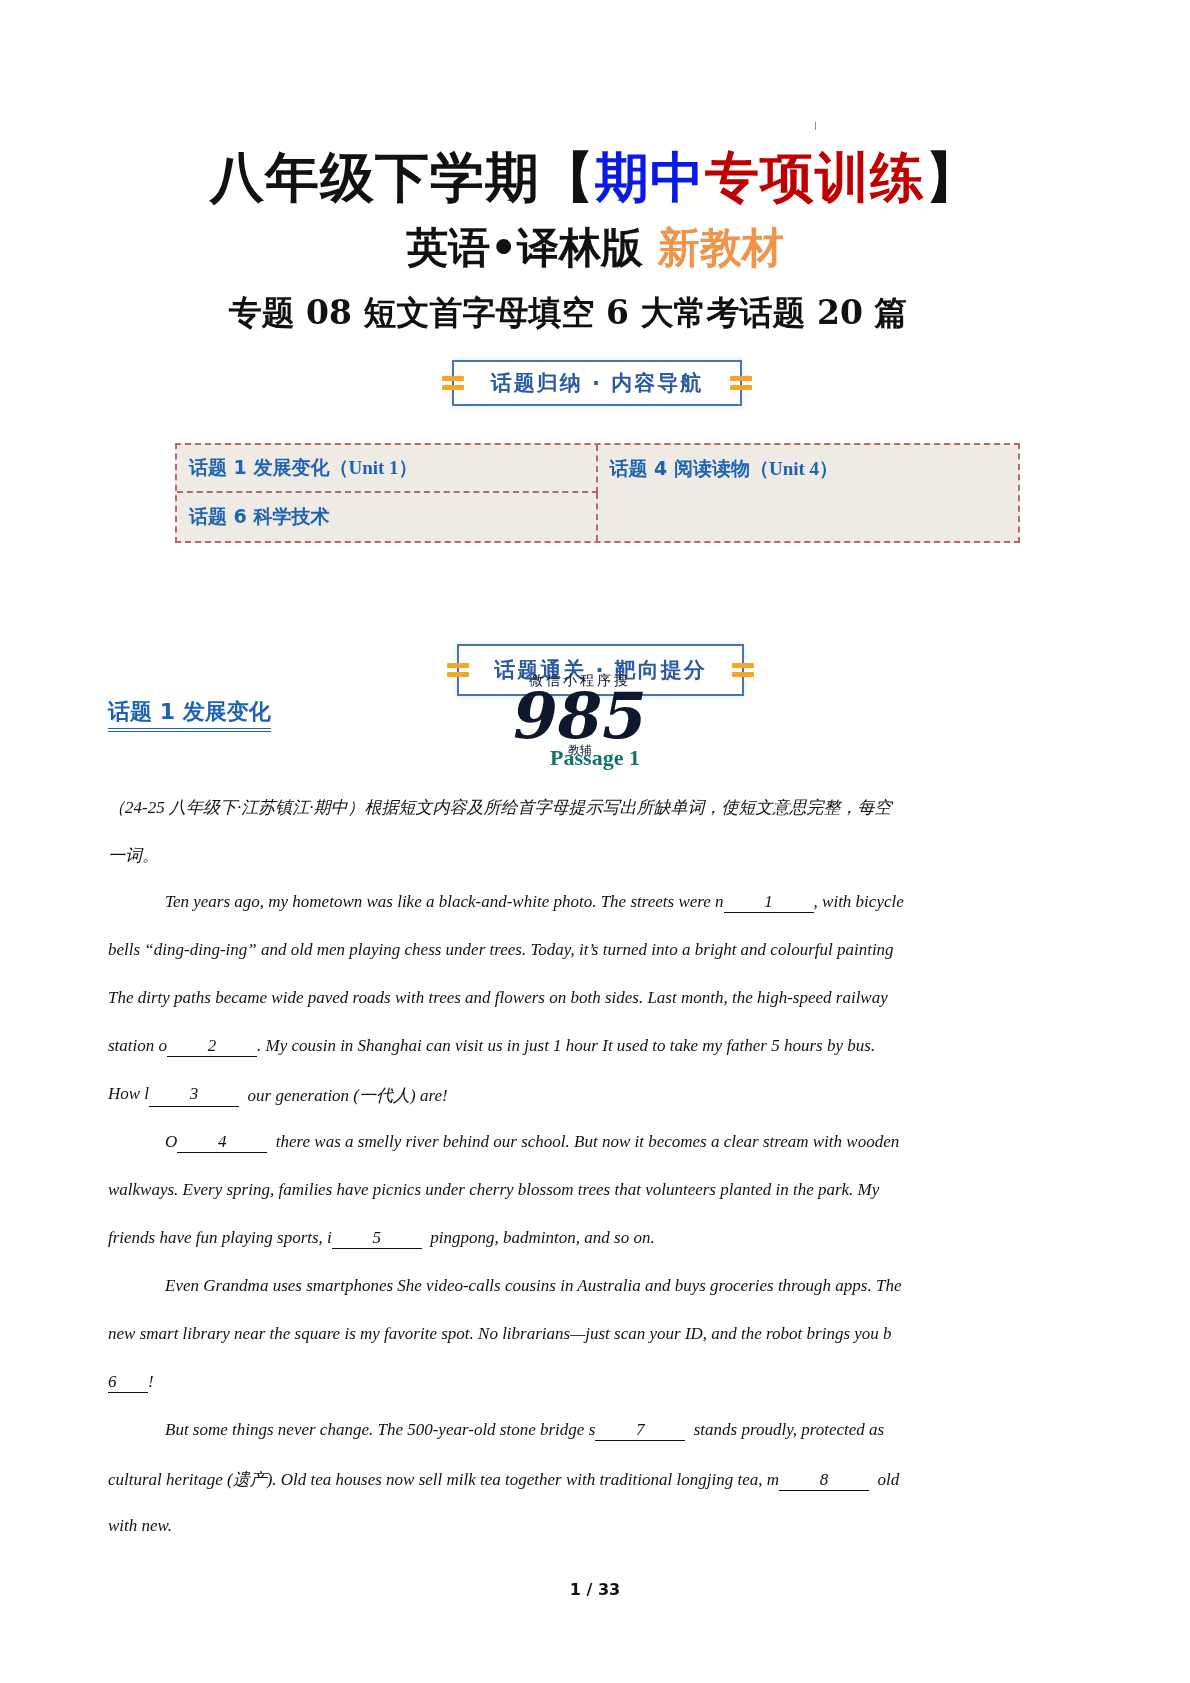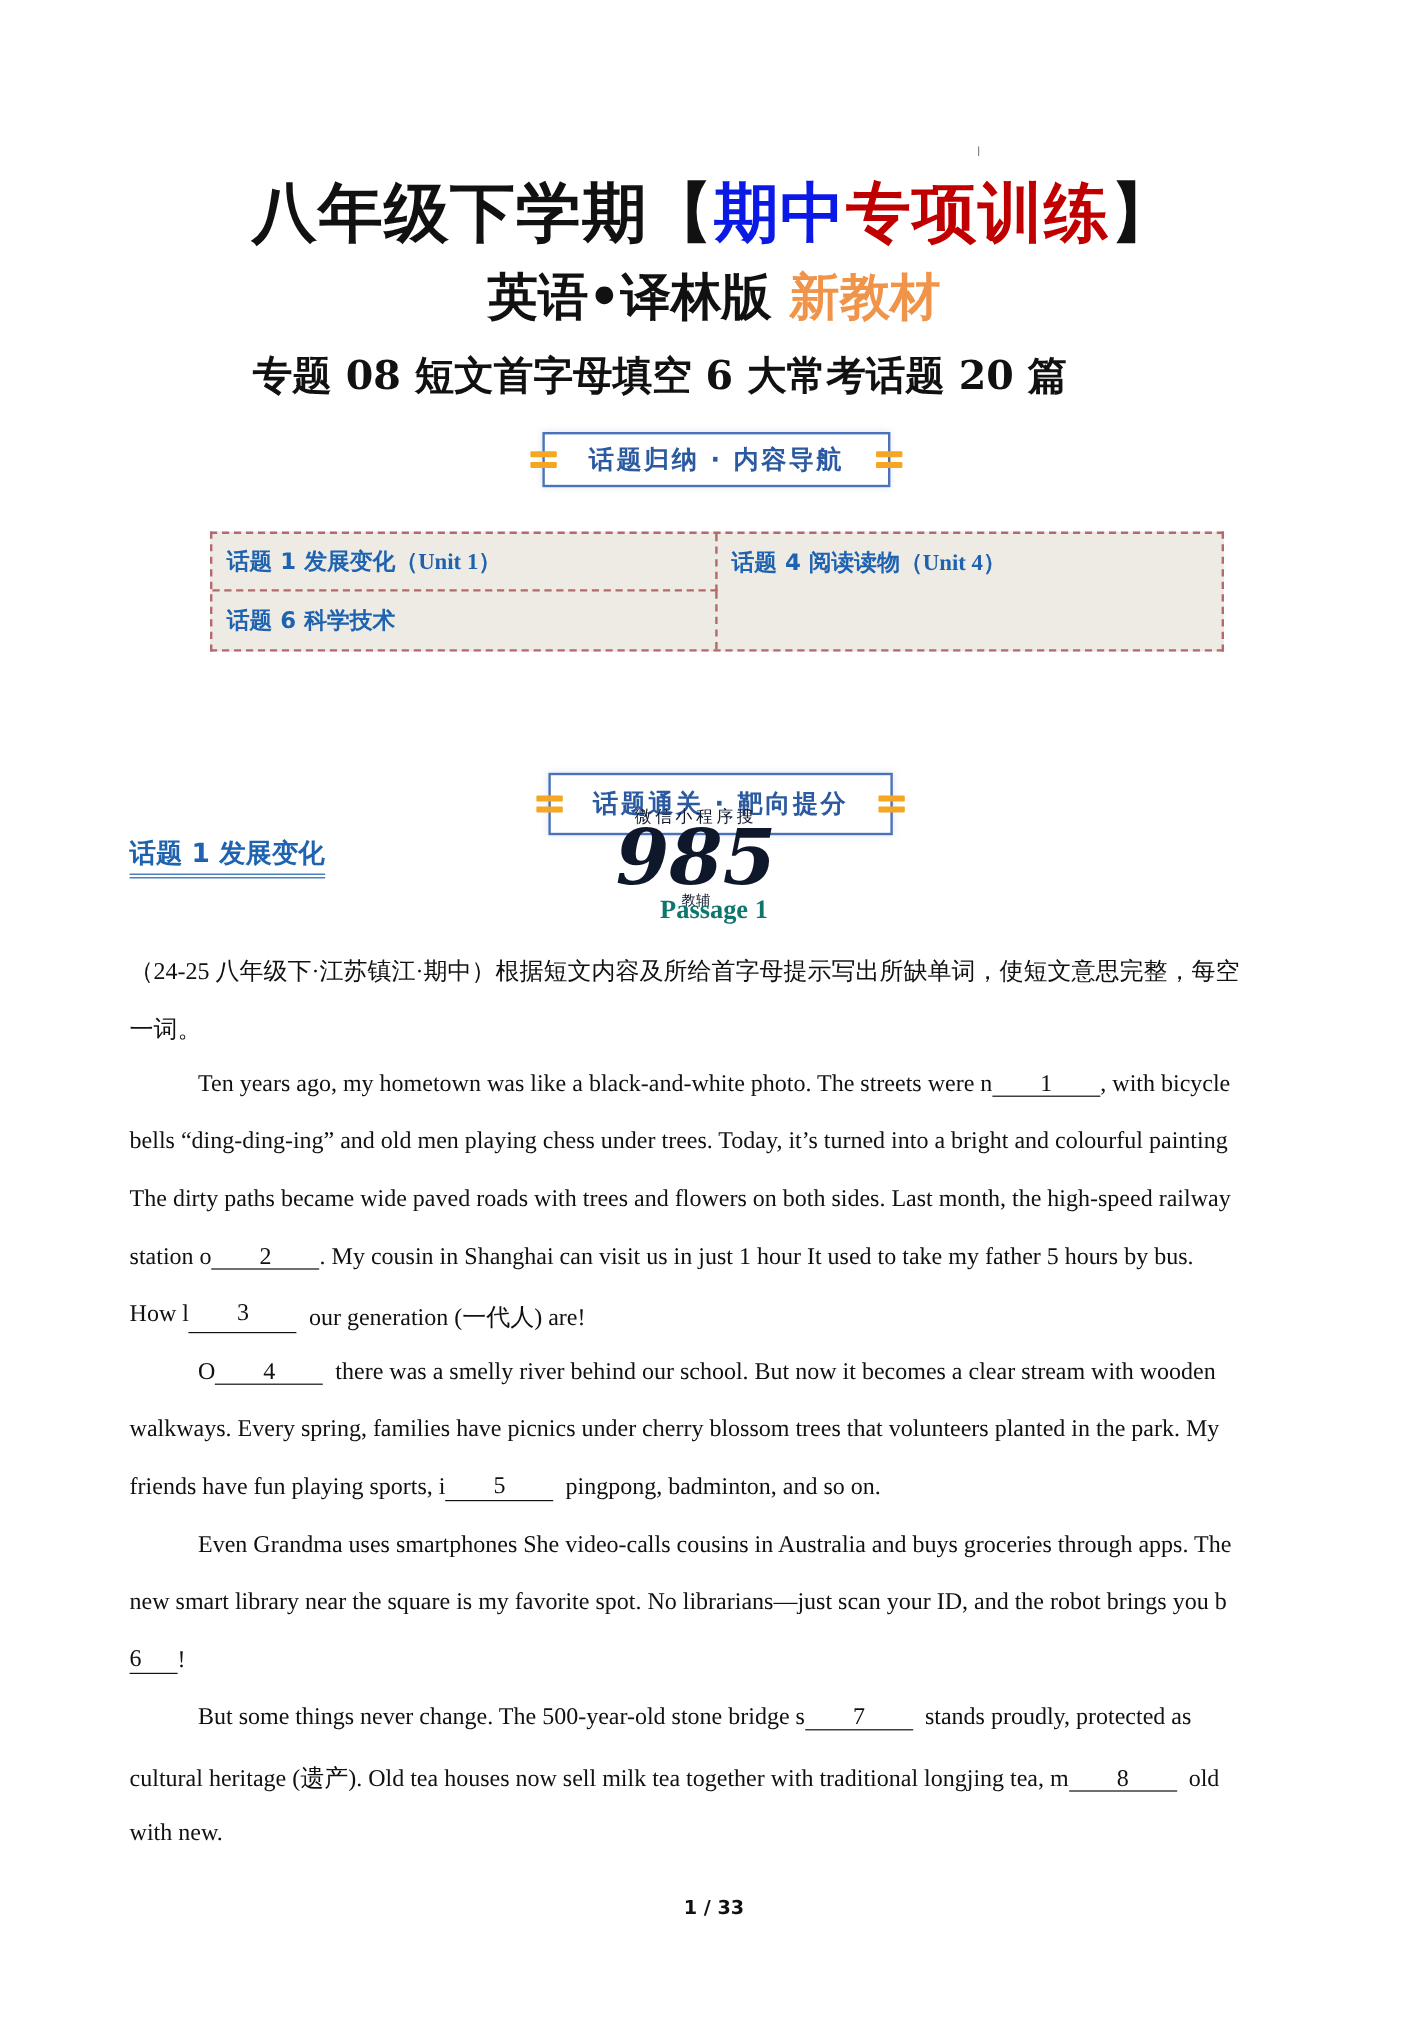--- a/index.html
+++ b/index.html
@@ -4,21 +4,21 @@
 <style>
   html, body { margin:0; padding:0; background:#ffffff; }
   body { width:1190px; height:1683px; position:relative; overflow:hidden; font-family:"Liberation Serif", serif; color:#111; }
   .abs { position:absolute; }
 
   .title-main { left:0; width:1190px; top:146px; text-align:center; font-family:"DejaVu Sans", sans-serif; font-weight:bold; font-size:54px; letter-spacing:1px; line-height:64px; }
   .title-main .blue { color:#0a19e6; }
   .title-main .red { color:#c00000;margin-top:36px; }
   .title-sub { left:0; width:1190px; top:222px; text-align:center; font-family:"DejaVu Sans", sans-serif; font-weight:bold; font-size:42px; line-height:52px; }
   .title-sub .orange { color:#f0944a; }
-  .topic-line { left:0; width:1100px; top:292px; text-align:center; font-family:"DejaVu Serif", serif; font-weight:bold; font-size:33px; line-height:42px; }
+  .topic-line { left:0; width:1100px; top:292px; text-align:center; font-family:"DejaVu Serif", serif; font-weight:bold; font-size:33px; line-height:42px;padding-left:18px; }
   .tick { left:815px; top:122px; width:1px; height:8px; background:#888; }
 
   .navbox { border:2px solid #4a72b8; background:#fff; box-sizing:border-box; display:flex; align-items:center; justify-content:center; font-family:"DejaVu Sans", sans-serif; font-weight:bold; font-size:21px; color:#2c5aa0; letter-spacing:2px; box-shadow:0 0 6px rgba(120,150,200,0.25); }
   .bar-icon { position:absolute; width:22px; height:18px; top:50%; margin-top:-9px; }
   .bar-icon::before, .bar-icon::after { content:""; position:absolute; left:0; width:22px; height:5px; background:#f5a623; border-radius:1px; }
   .bar-icon::before { top:2px; } .bar-icon::after { bottom:2px; }
 
   .topics-table { left:175px; top:443px; width:845px; border:2px dashed #b46a6a; background:#eeebe4; box-sizing:border-box; display:grid; grid-template-columns:1fr 1fr; }
   .topic-cell { height:48px; display:flex; align-items:center; padding-left:12px; font-family:"DejaVu Sans", sans-serif; font-weight:bold; font-size:19px; color:#1f63b0; box-sizing:border-box; border-bottom:2px dashed #b46a6a; }
   .topic-cell:nth-child(odd) { border-right:2px dashed #b46a6a; }
@@ -26,21 +26,21 @@
   .topic-cell .en { font-family:"Liberation Serif", serif; }
 
   .section-heading { left:108px; top:697px; font-family:"DejaVu Sans", sans-serif; font-weight:bold; font-size:22px; color:#1f63b0; border-bottom:4px double #1f63b0; padding-bottom:1px; line-height:30px; }
 
   .watermark { left:490px; top:672px; width:180px; height:100px; text-align:center; color:#0f172a; font-family:"DejaVu Serif", serif; }
   .watermark .wm-top { font-size:14px; letter-spacing:3px; }
   .watermark .wm-num { font-size:64px; font-style:italic; font-weight:bold; line-height:52px; }
   .watermark .wm-bot { font-size:12px; }
 
   .passage-title { left:0; width:1190px; top:745px; text-align:center; font-family:"Liberation Serif", serif; font-weight:bold; font-size:22px; color:#0f766e; }
-  .line { position:absolute; left:108px; width:982px; font-size:20px; white-space:nowrap; display:flex; justify-content:space-between; }
+  .line { position:absolute; left:108px; width:982px; font-size:17px; white-space:nowrap; display:flex; justify-content:space-between;font-style:italic; }
   .line.indent { padding-left:57px; width:925px; }
   .line.left { justify-content:flex-start; }
   .blank { display:inline-block; border-bottom:1px solid #111; text-align:center; min-width:90px; line-height:20px; }
   .blank.short { min-width:40px; text-align:left; }
 
   .footer { left:0; width:1190px; top:1580px; text-align:center; font-family:"DejaVu Sans", sans-serif; font-weight:bold; font-size:16px; }
 </style>
 </head>
 <body>
 

